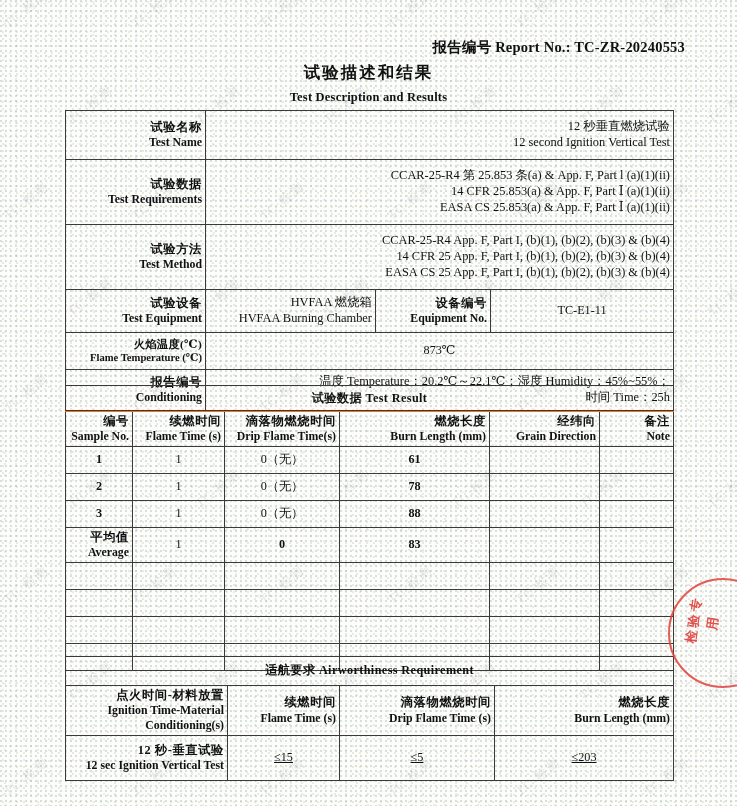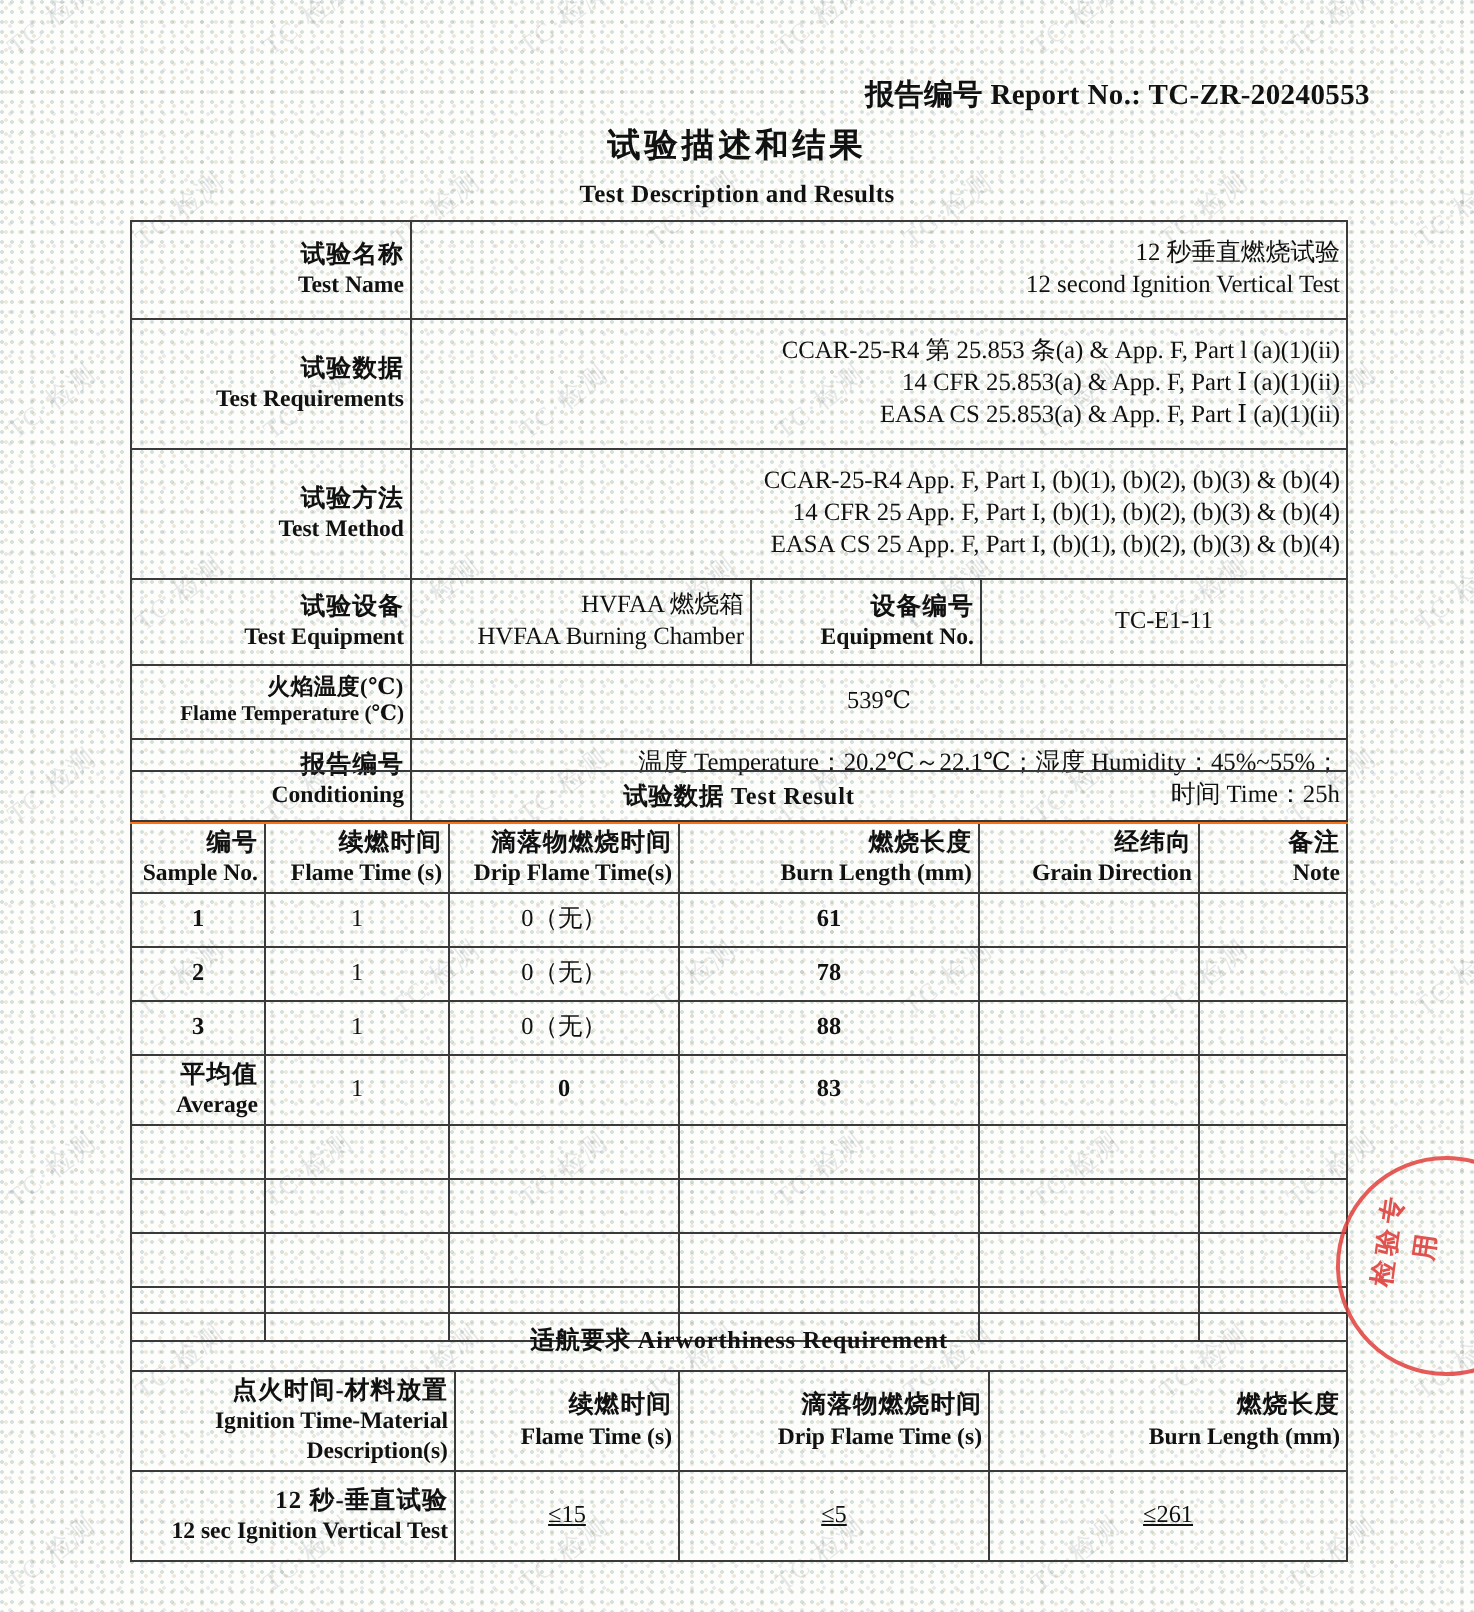--- a/index.html
+++ b/index.html
@@ -270,21 +270,21 @@
           <span class="ln cn">设备编号</span>
           <span class="ln en">Equipment No.</span>
         </td>
         <td class="plain">TC-E1-11</td>
       </tr>
       <tr>
         <td style="height:34px">
           <span class="ln lbl-sm-cn">火焰温度(℃)</span>
           <span class="ln lbl-sm-en">Flame Temperature (℃)</span>
         </td>
-        <td colspan="3" class="plain">539℃</td>
+        <td colspan="3" class="plain">873℃</td>
       </tr>
       <tr>
         <td style="height:38px">
           <span class="ln cn">报告编号</span>
           <span class="ln en">Conditioning</span>
         </td>
         <td colspan="3">
           <span class="ln plain">温度 Temperature：20.2℃～22.1℃；湿度 Humidity：45%~55%；</span>
           <span class="ln plain">时间 Time：25h</span>
         </td>
@@ -410,21 +410,21 @@
         <col style="width:179px">
     </colgroup>
     <tbody>
       <tr>
         <td colspan="4" class="sect" style="height:26px">适航要求 Airworthiness Requirement</td>
       </tr>
       <tr>
         <td style="height:47px">
           <span class="ln cn">点火时间-材料放置</span>
           <span class="ln en">Ignition Time-Material</span>
-          <span class="ln en">Description(s)</span>
+          <span class="ln en">Conditioning(s)</span>
         </td>
         <td>
           <span class="ln cn">续燃时间</span>
           <span class="ln en">Flame Time (s)</span>
         </td>
         <td>
           <span class="ln cn">滴落物燃烧时间</span>
           <span class="ln en">Drip Flame Time (s)</span>
         </td>
         <td>
@@ -432,21 +432,21 @@
           <span class="ln en">Burn Length (mm)</span>
         </td>
       </tr>
       <tr>
         <td style="height:42px">
           <span class="ln cn">12 秒-垂直试验</span>
           <span class="ln en">12 sec Ignition Vertical Test</span>
         </td>
         <td class="lim">≤15</td>
         <td class="lim">≤5</td>
-        <td class="lim">≤261</td>
+        <td class="lim">≤203</td>
       </tr>
     </tbody>
   </table>
 
   <div id="seal">
     <div class="ring"></div>
     <div class="seal-text">检验专用</div>
   </div>
 
 </div>

